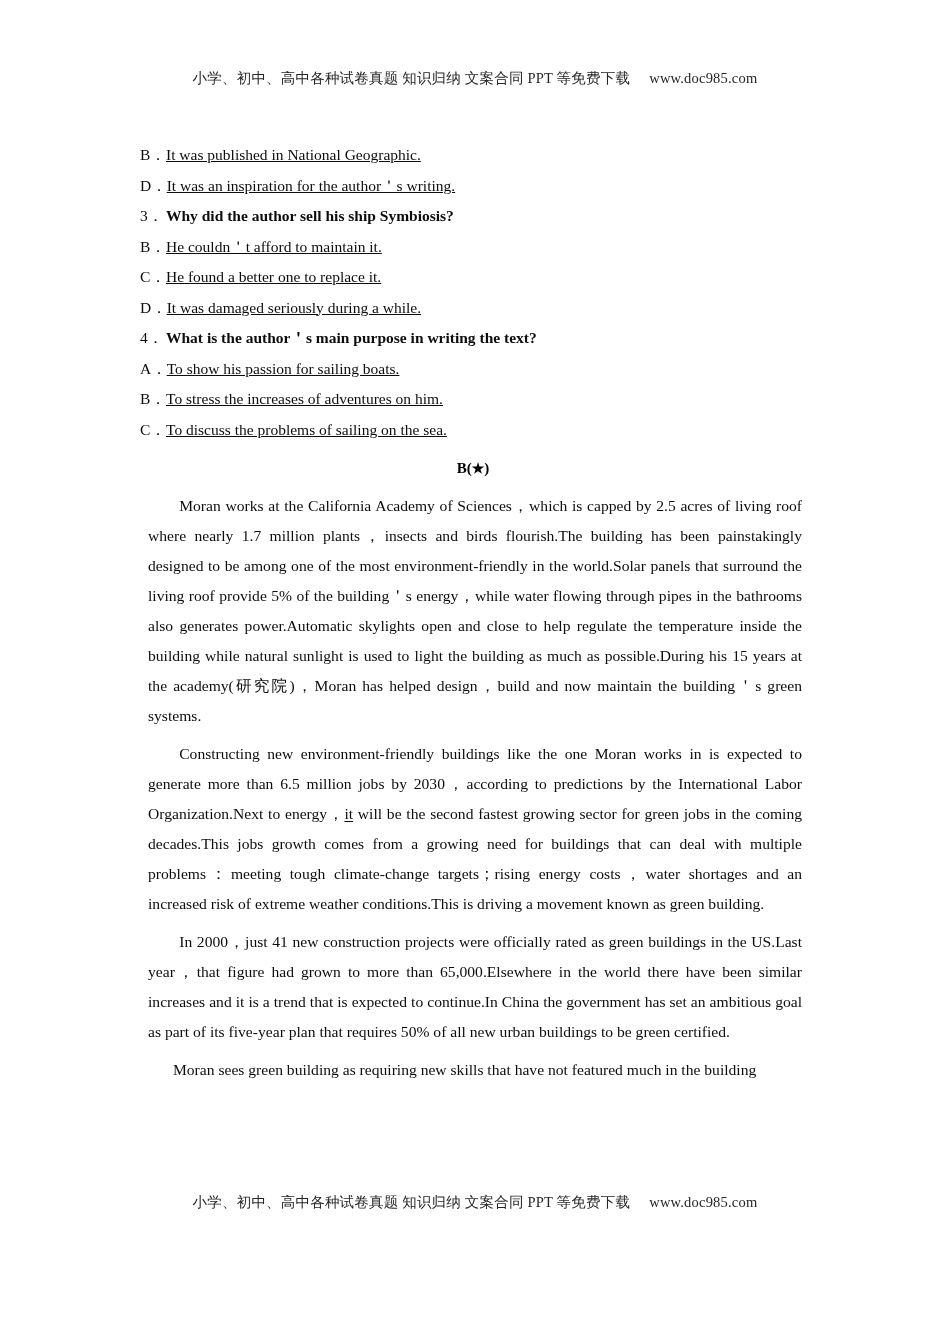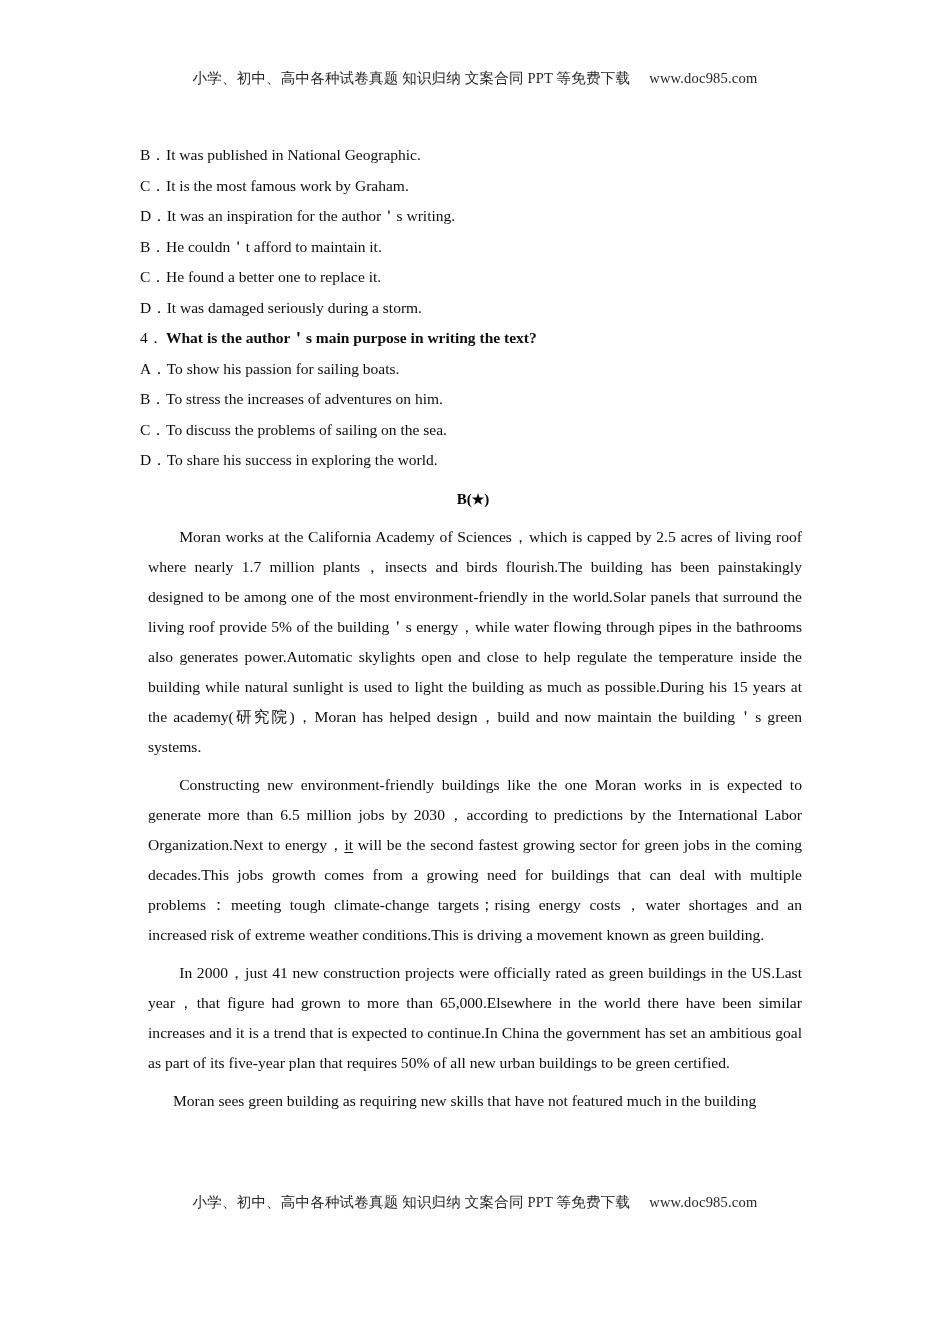--- a/index.html
+++ b/index.html
@@ -52,20 +52,21 @@
     line-height: 30.5px;
     white-space: nowrap;
     color: #0d0d0d;
   }
   .option .marker {
     display: inline-block;
     min-width: 26px;
   }
   .option .opt-text {
     display: inline;
+    text-decoration: underline;
   }
 
   
   .question {
     font-size: 15.5px;
     line-height: 30.5px;
     white-space: nowrap;
     color: #0d0d0d;
   }
   .question .qnum {
@@ -116,50 +117,47 @@
 <div class="page">
 
   <div class="running-head header">小学、初中、高中各种试卷真题 知识归纳 文案合同 PPT 等免费下载     www.doc985.com</div>
 
   <div class="content">
 
     <div class="option">
       <span class="marker">B．</span><span class="opt-text">It was published in National Geographic.</span>
     </div>
     <div class="option">
-      <span class="marker">C．</span><span class="opt-text">It is the most famous work by Graham.</span>
-    </div>
-    <div class="option">
       <span class="marker">D．</span><span class="opt-text">It was an inspiration for the author＇s writing.</span>
     </div>
 
+    <div class="question">
+      <span class="qnum">3．</span><span class="qtext">Why did the author sell his ship Symbiosis?</span>
+    </div>
     <div class="option">
       <span class="marker">B．</span><span class="opt-text">He couldn＇t afford to maintain it.</span>
     </div>
     <div class="option">
       <span class="marker">C．</span><span class="opt-text">He found a better one to replace it.</span>
     </div>
     <div class="option">
-      <span class="marker">D．</span><span class="opt-text">It was damaged seriously during a storm.</span>
+      <span class="marker">D．</span><span class="opt-text">It was damaged seriously during a while.</span>
     </div>
 
     <div class="question">
       <span class="qnum">4．</span><span class="qtext">What is the author＇s main purpose in writing the text?</span>
     </div>
     <div class="option">
       <span class="marker">A．</span><span class="opt-text">To show his passion for sailing boats.</span>
     </div>
     <div class="option">
       <span class="marker">B．</span><span class="opt-text">To stress the increases of adventures on him.</span>
     </div>
     <div class="option">
       <span class="marker">C．</span><span class="opt-text">To discuss the problems of sailing on the sea.</span>
-    </div>
-    <div class="option">
-      <span class="marker">D．</span><span class="opt-text">To share his success in exploring the world.</span>
     </div>
 
     <div class="section-label"><span>B</span><span>(</span><span class="star">★</span><span>)</span></div>
 
     <p class="para">Moran works at the California Academy of Sciences，which is capped by 2.5 acres of living roof where nearly 1.7 million plants，insects and birds flourish.The building has been painstakingly designed to be among one of the most environment-friendly in the world.Solar panels that surround the living roof provide 5% of the building＇s energy，while water flowing through pipes in the bathrooms also generates power.Automatic skylights open and close to help regulate the temperature inside the building while natural sunlight is used to light the building as much as possible.During his 15 years at the academy(研究院)，Moran has helped design，build and now maintain the building＇s green systems.</p>
 
     <p class="para"><span>Constructing new environment-friendly buildings like the one Moran works in is expected to generate more than 6.5 million jobs by 2030，according to predictions by the International Labor Organization.Next to energy，</span><span class="u">it</span><span> will be the second fastest growing sector for green jobs in the coming decades.This jobs growth comes from a growing need for buildings that can deal with multiple problems：meeting tough climate-change targets；rising energy costs，water shortages and an increased risk of extreme weather conditions.This is driving a movement known as green building.</span></p>
 
     <p class="para">In 2000，just 41 new construction projects were officially rated as green buildings in the US.Last year，that figure had grown to more than 65,000.Elsewhere in the world there have been similar increases and it is a trend that is expected to continue.In China the government has set an ambitious goal as part of its five-year plan that requires 50% of all new urban buildings to be green certified.</p>
 

